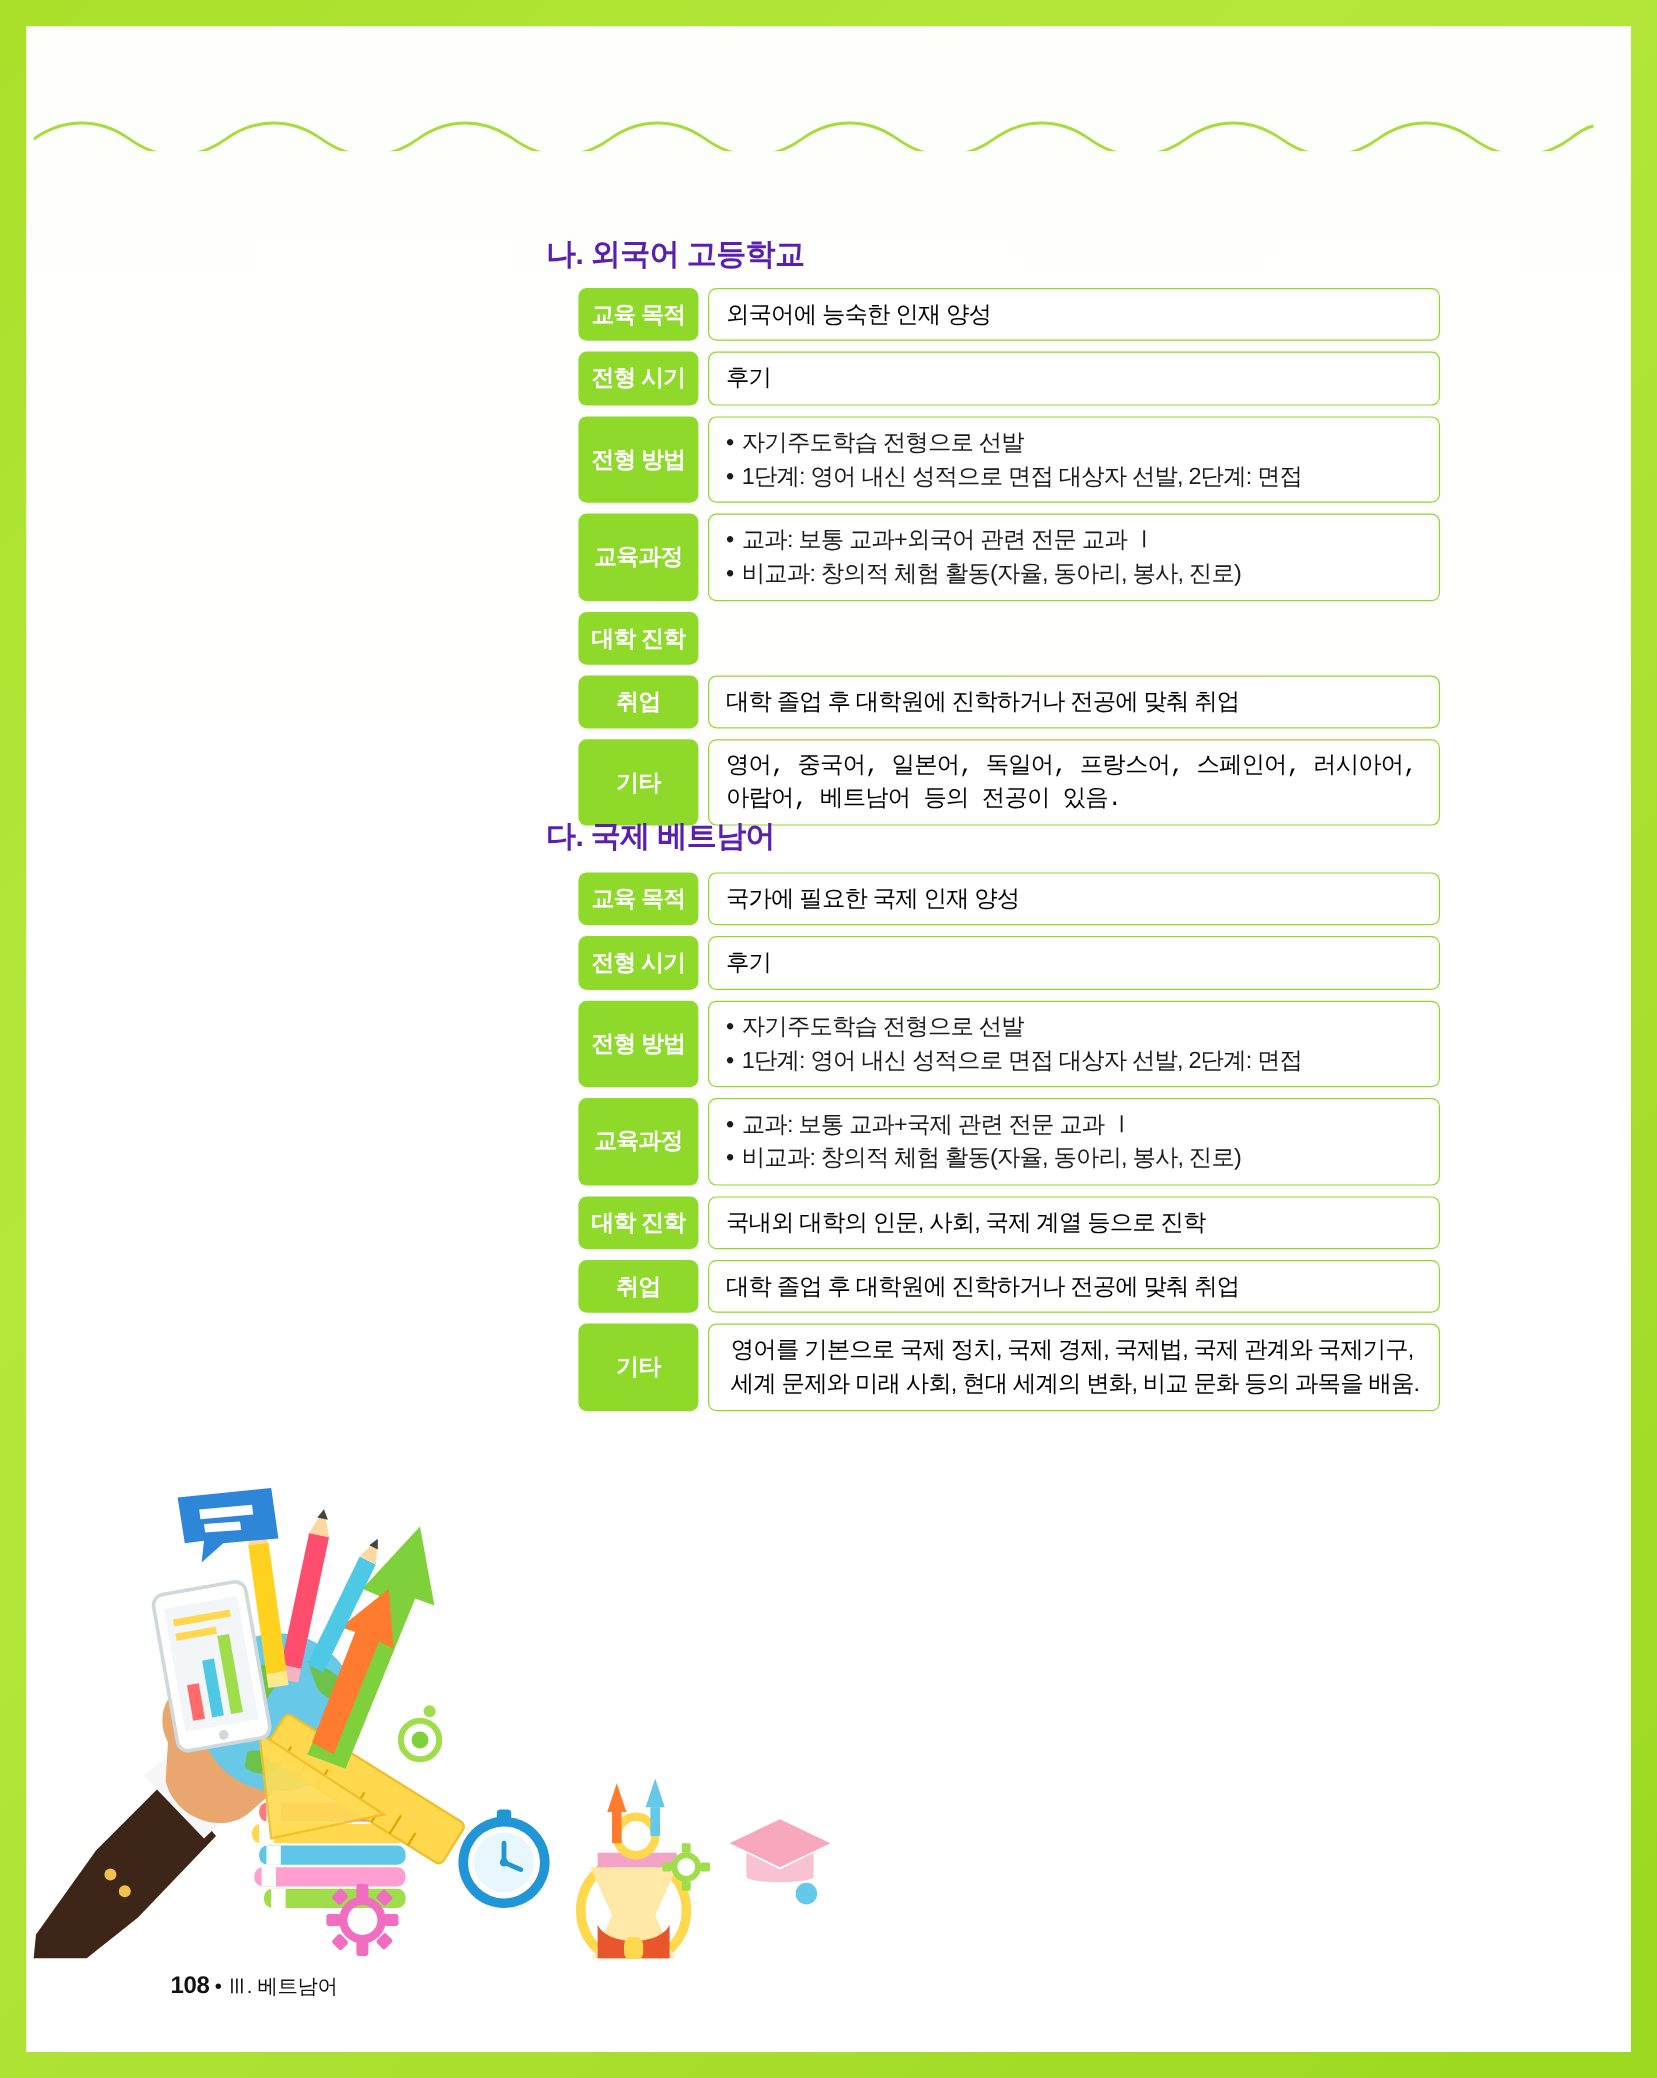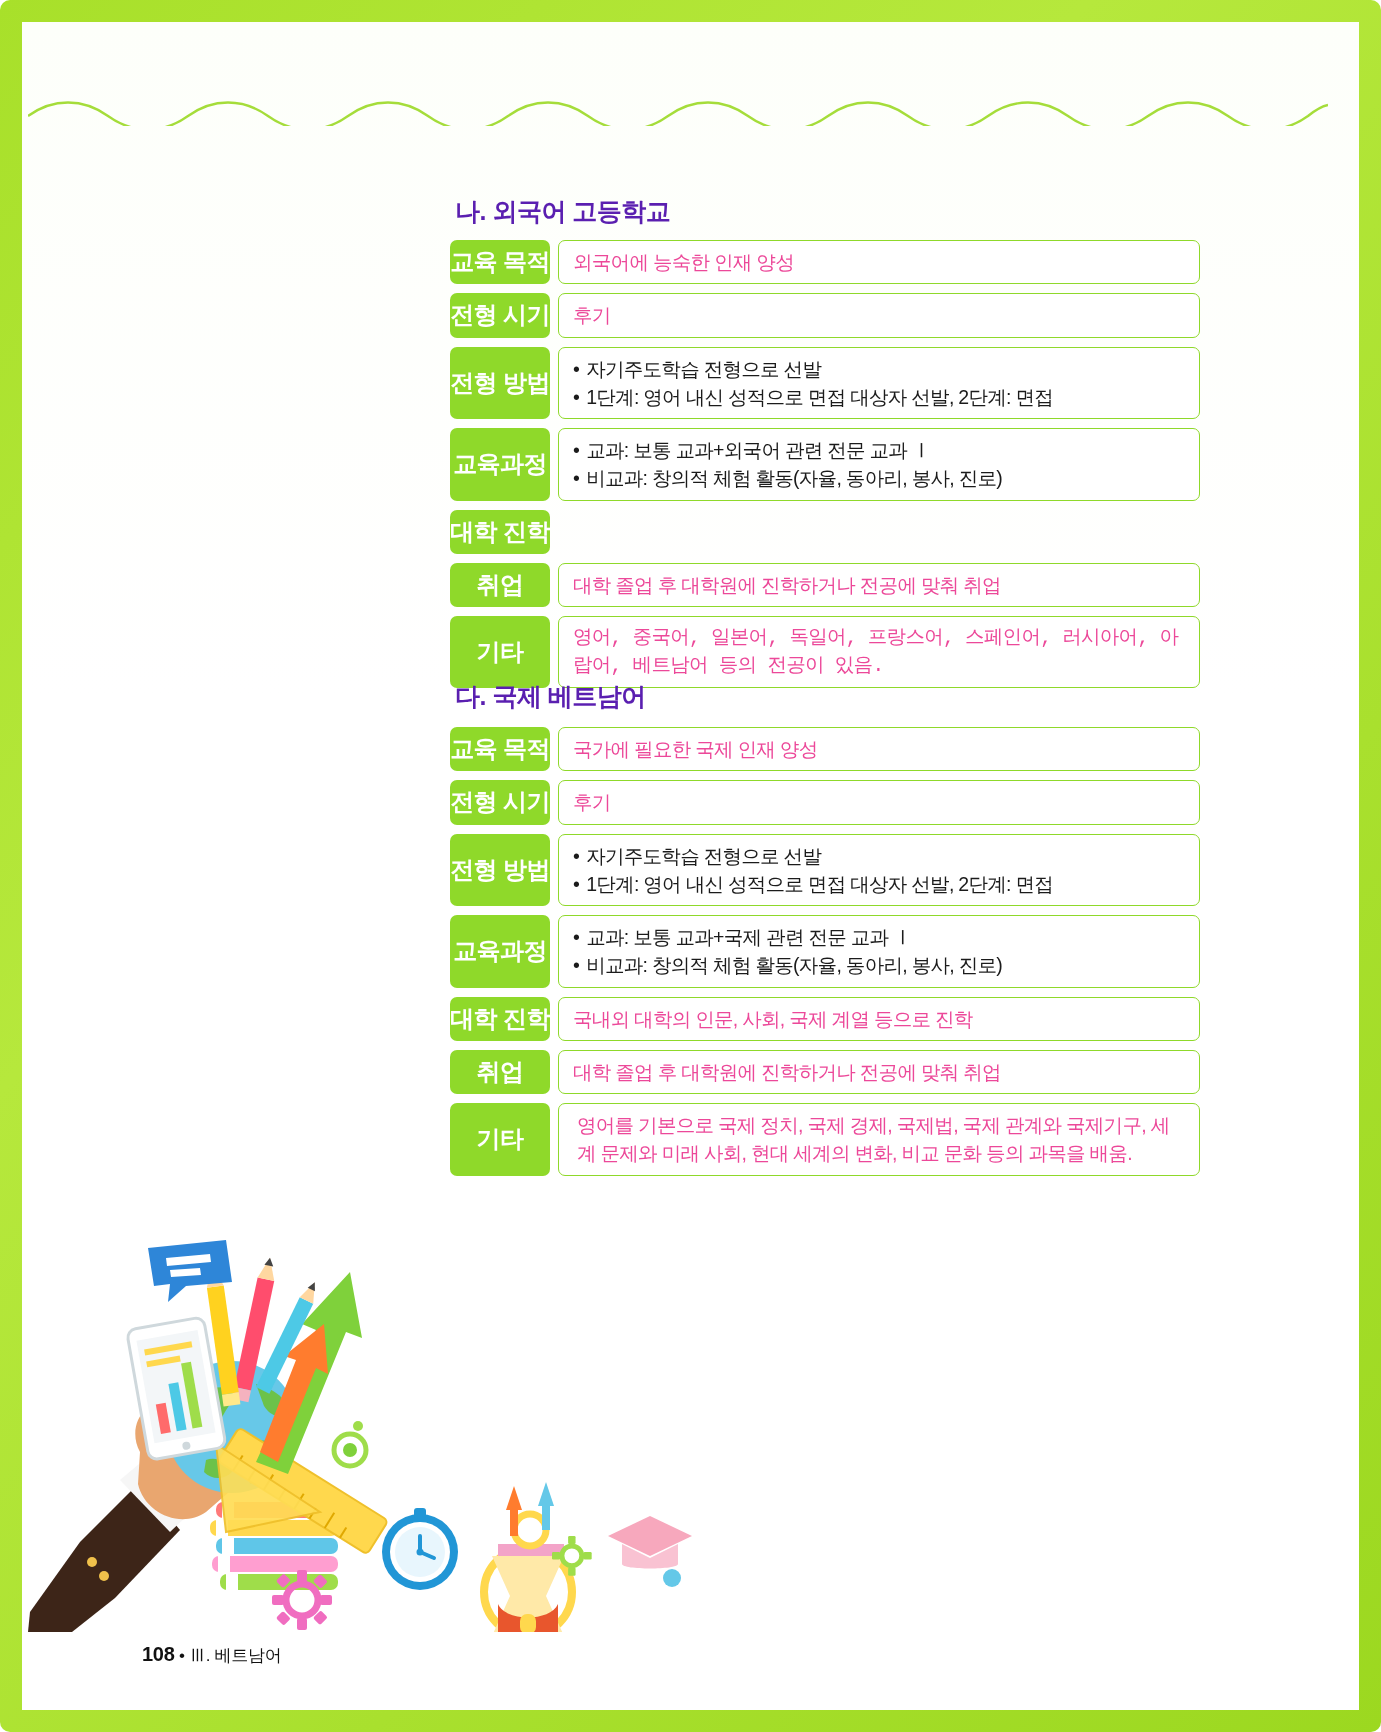--- a/index.html
+++ b/index.html
@@ -14,21 +14,20 @@
     overflow: hidden;
   }
 
   .page {
     position: relative;
     width: 1381px;
     height: 1732px;
     background: #ffffff;
     box-sizing: border-box;
     overflow: hidden;
-    border-radius: 10px;
   }
 
   
   .frame-outer {
     position: absolute;
     left: 0; top: 0;
     width: 1381px;
     height: 1732px;
     background: linear-gradient(135deg, #a8e02a 0%, #b6e83c 35%, #9cd820 100%);
   }
@@ -83,45 +82,46 @@
     display: flex;
     align-items: stretch;
     margin-bottom: 9px;
   }
   .row-label {
     width: 100px;
     min-height: 44px;
     background: #8fd92a;
     border-radius: 7px;
     color: #ffffff;
-    font-size: 24px;
+    font-size: 19px;
     font-weight: bold;
     display: flex;
     align-items: center;
     justify-content: center;
     letter-spacing: -0.6px;
     box-sizing: border-box;
     flex: 0 0 100px;
+    margin-left: 32px;
   }
   .row-value {
     flex: 1 1 auto;
     margin-left: 8px;
     min-height: 44px;
     border: 1.6px solid #8fd92a;
     border-radius: 7px;
     background: #ffffff;
     display: flex;
     flex-direction: column;
     justify-content: center;
     padding: 7px 14px;
     box-sizing: border-box;
   }
   .row-value .line {
     font-size: 19.5px;
-    color: #ec4899;
+    color: #000000;
     line-height: 1.45;
     letter-spacing: -0.7px;
   }
   .row-value .bullet {
     font-size: 19.5px;
     color: #1b1b1b;
     line-height: 1.45;
     letter-spacing: -0.7px;
     padding-left: 15px;
     text-indent: -15px;

